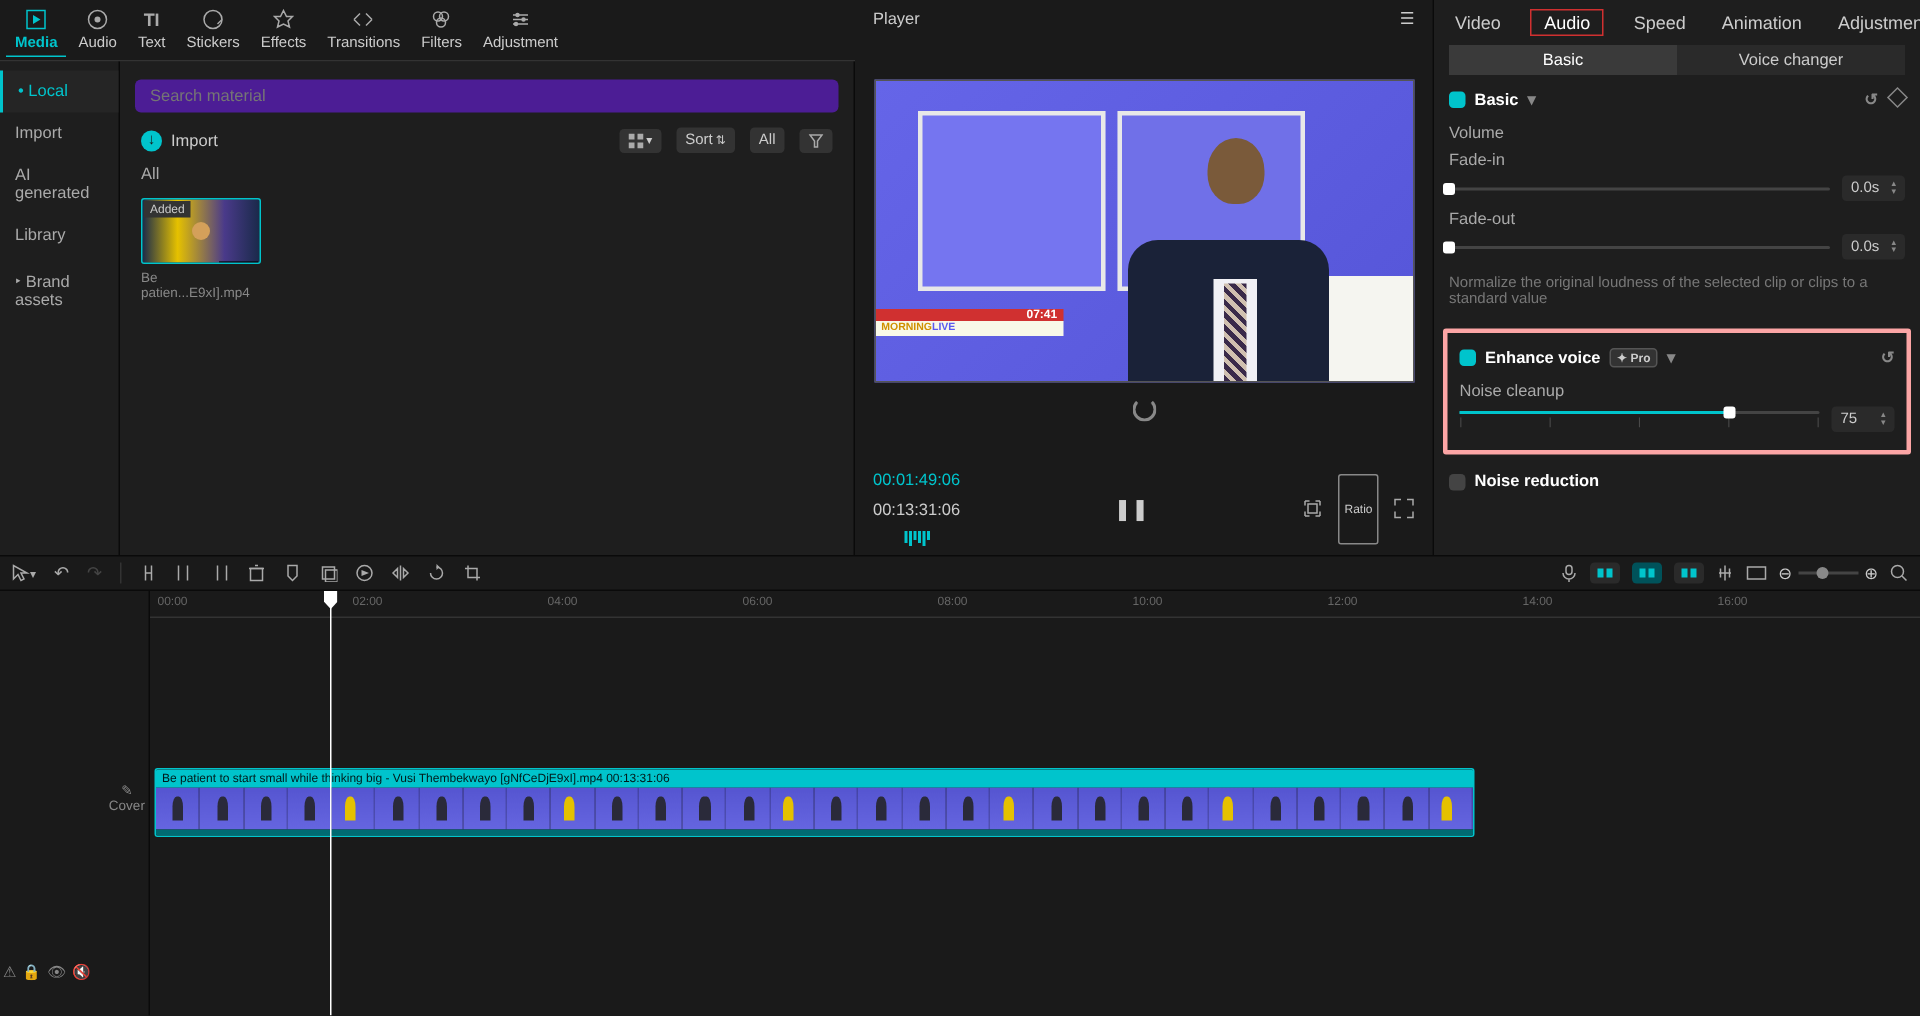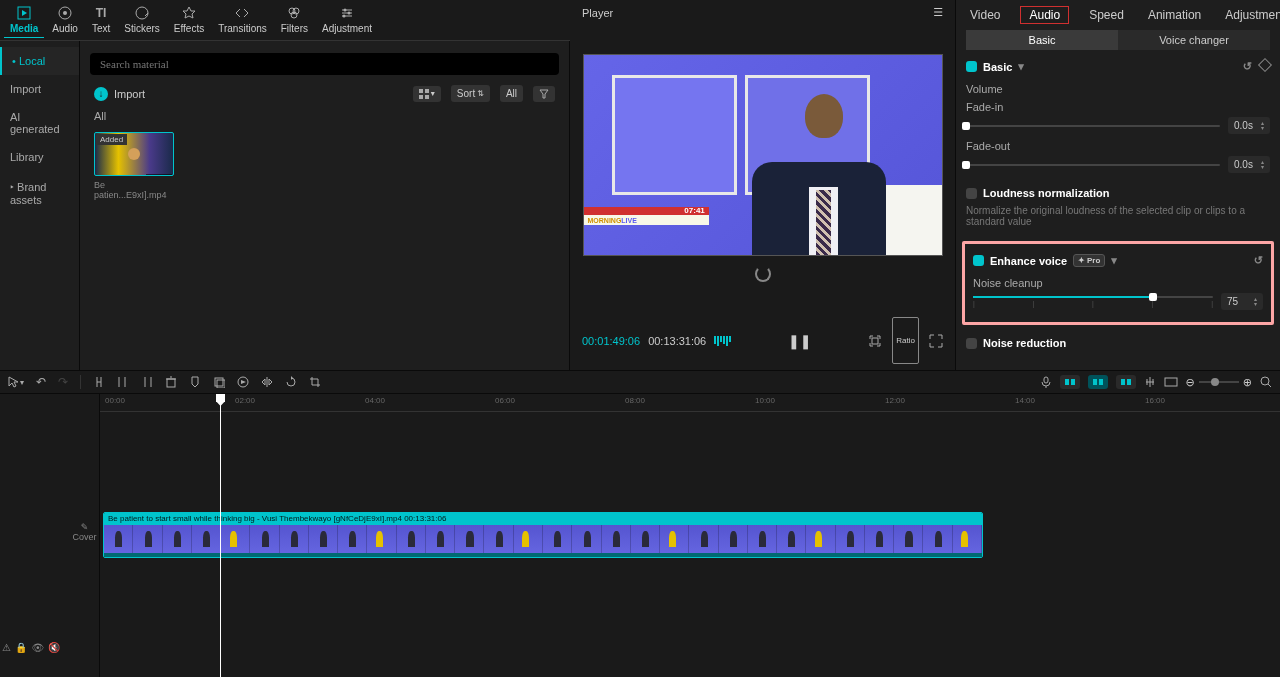--- a/index.html
+++ b/index.html
@@ -15,21 +15,21 @@
 .top-tab.active { color: #00c4cc; border-bottom: 1px solid #00c4cc; font-weight: bold; }
 .top-tab-icon { width: 16px; height: 16px; display: flex; align-items: center; justify-content: center; margin-bottom: 2px; }
 .side-nav { padding: 6px 0; }
 .side-nav-item { padding: 8px 10px; font-size: 11px; cursor: pointer; color: #aaa; }
 .side-nav-item.active { color: #00c4cc; border-left: 2px solid #00c4cc; background: #252525; }
 
 
 .media-panel { width: 490px; background: #1e1e1e; border-right: 1px solid #0a0a0a; padding: 6px; }
 .top-tabs-row { display: flex; gap: 2px; padding: 2px 4px; border-bottom: 1px solid #333; }
 .search-row { display: flex; margin: 6px 4px; }
-.search-input { flex: 1; background: #000000; border: none; border-radius: 4px; padding: 5px 10px; color: #888; font-size: 11px; font-family: Liberation Serif, serif; }
+.search-input { flex: 1; background: #4c1d95; border: none; border-radius: 4px; padding: 5px 10px; color: #888; font-size: 11px; }
 .import-row { display: flex; align-items: center; justify-content: space-between; padding: 4px 8px; }
 .import-btn { display: flex; align-items: center; gap: 6px; cursor: pointer; }
 .import-icon { width: 14px; height: 14px; border-radius: 50%; background: #00c4cc; display: flex; align-items: center; justify-content: center; font-size: 10px; color: #1a1a1a; }
 .view-controls { display: flex; gap: 10px; align-items: center; }
 .view-btn { background: #333; border-radius: 3px; padding: 3px 6px; cursor: pointer; font-size: 10px; display: flex; align-items: center; gap: 2px; }
 .all-label { padding: 4px 8px; font-size: 11px; color: #aaa; }
 .thumb-area { padding: 6px 8px; }
 .thumb { width: 80px; position: relative; }
 .thumb-img { width: 80px; height: 44px; background: linear-gradient(90deg, #1a2a4a 0%, #e5c100 30%, #4a3a8a 70%, #1a2a4a 100%); border: 1px solid #00c4cc; border-radius: 2px; position: relative; overflow: hidden; }
 .thumb-img::before { content: ''; position: absolute; left: 50%; top: 50%; transform: translate(-50%, -50%); width: 12px; height: 12px; background: #d4a05a; border-radius: 50%; }
@@ -54,21 +54,21 @@
 .person-sofa { position: absolute; right: 0; bottom: 0; width: 30%; height: 35%; background: #f5f5f0; }
 .video-lower { position: absolute; left: 0; bottom: 15%; width: 35%; height: 18px; text-align: right; }
 .video-lower-red { background: #d03030; height: 8px; position: relative; }
 .video-lower-time { position: absolute; right: 4px; top: -1px; color: #fff; font-size: 8px; font-weight: bold; }
 .video-lower-white { background: #f8f8e8; height: 10px; display: flex; align-items: center; padding-left: 4px; }
 .video-lower-logo { font-size: 7px; font-weight: bold; }
 .video-lower-logo .m { color: #d09000; }
 .video-lower-logo .l { color: #5a5af0; }
 .player-spinner { width: 16px; height: 16px; border-radius: 50%; border: 2px solid #888; border-top-color: transparent; margin: 0 auto; }
 .player-controls { display: flex; align-items: center; justify-content: space-between; padding: 6px 12px; }
-.time-display { display: flex; gap: 8px; align-items: center; font-size: 11px; }
+.time-display { display: flex; gap: 8px; align-items: center; font-size: 11px; flex-direction: column; }
 .time-cur { color: #00c4cc; }
 .level-bars { display: flex; gap: 1px; }
 .level-bar { width: 2px; background: #00c4cc; }
 .play-btn { font-size: 14px; cursor: pointer; }
 .player-right { display: flex; gap: 10px; align-items: center; }
 .ratio-btn { border: 1px solid #888; font-size: 8px; padding: 18px 3px; border-radius: 2px; }
 
 
 .props-panel { width: 325px; background: #1e1e1e; border-left: 1px solid #0a0a0a; }
 .props-tabs { display: flex; padding: 6px 10px; gap: 16px; font-size: 12px; }
@@ -375,24 +375,20 @@
                 <span class="value-spin">
                   <span>▴</span>
                   <span>▾</span>
                 </span>
               </div>
           </div>
         </div>
       </div>
 
       <div class="props-section">
-        <div class="section-header">
-          <span class="checkbox off"></span>
-          <span>Loudness normalization</span>
-        </div>
         <div class="prop-sub">Normalize the original loudness of the selected clip or clips to a standard value</div>
       </div>
 
       <div class="enhance-box">
         <div class="section-header">
           <span class="checkbox on"></span>
           <span>Enhance voice</span>
           <span class="pro-badge">✦ Pro</span>
           <span style="color:#888;">▾</span>
           <div class="section-header-right">

